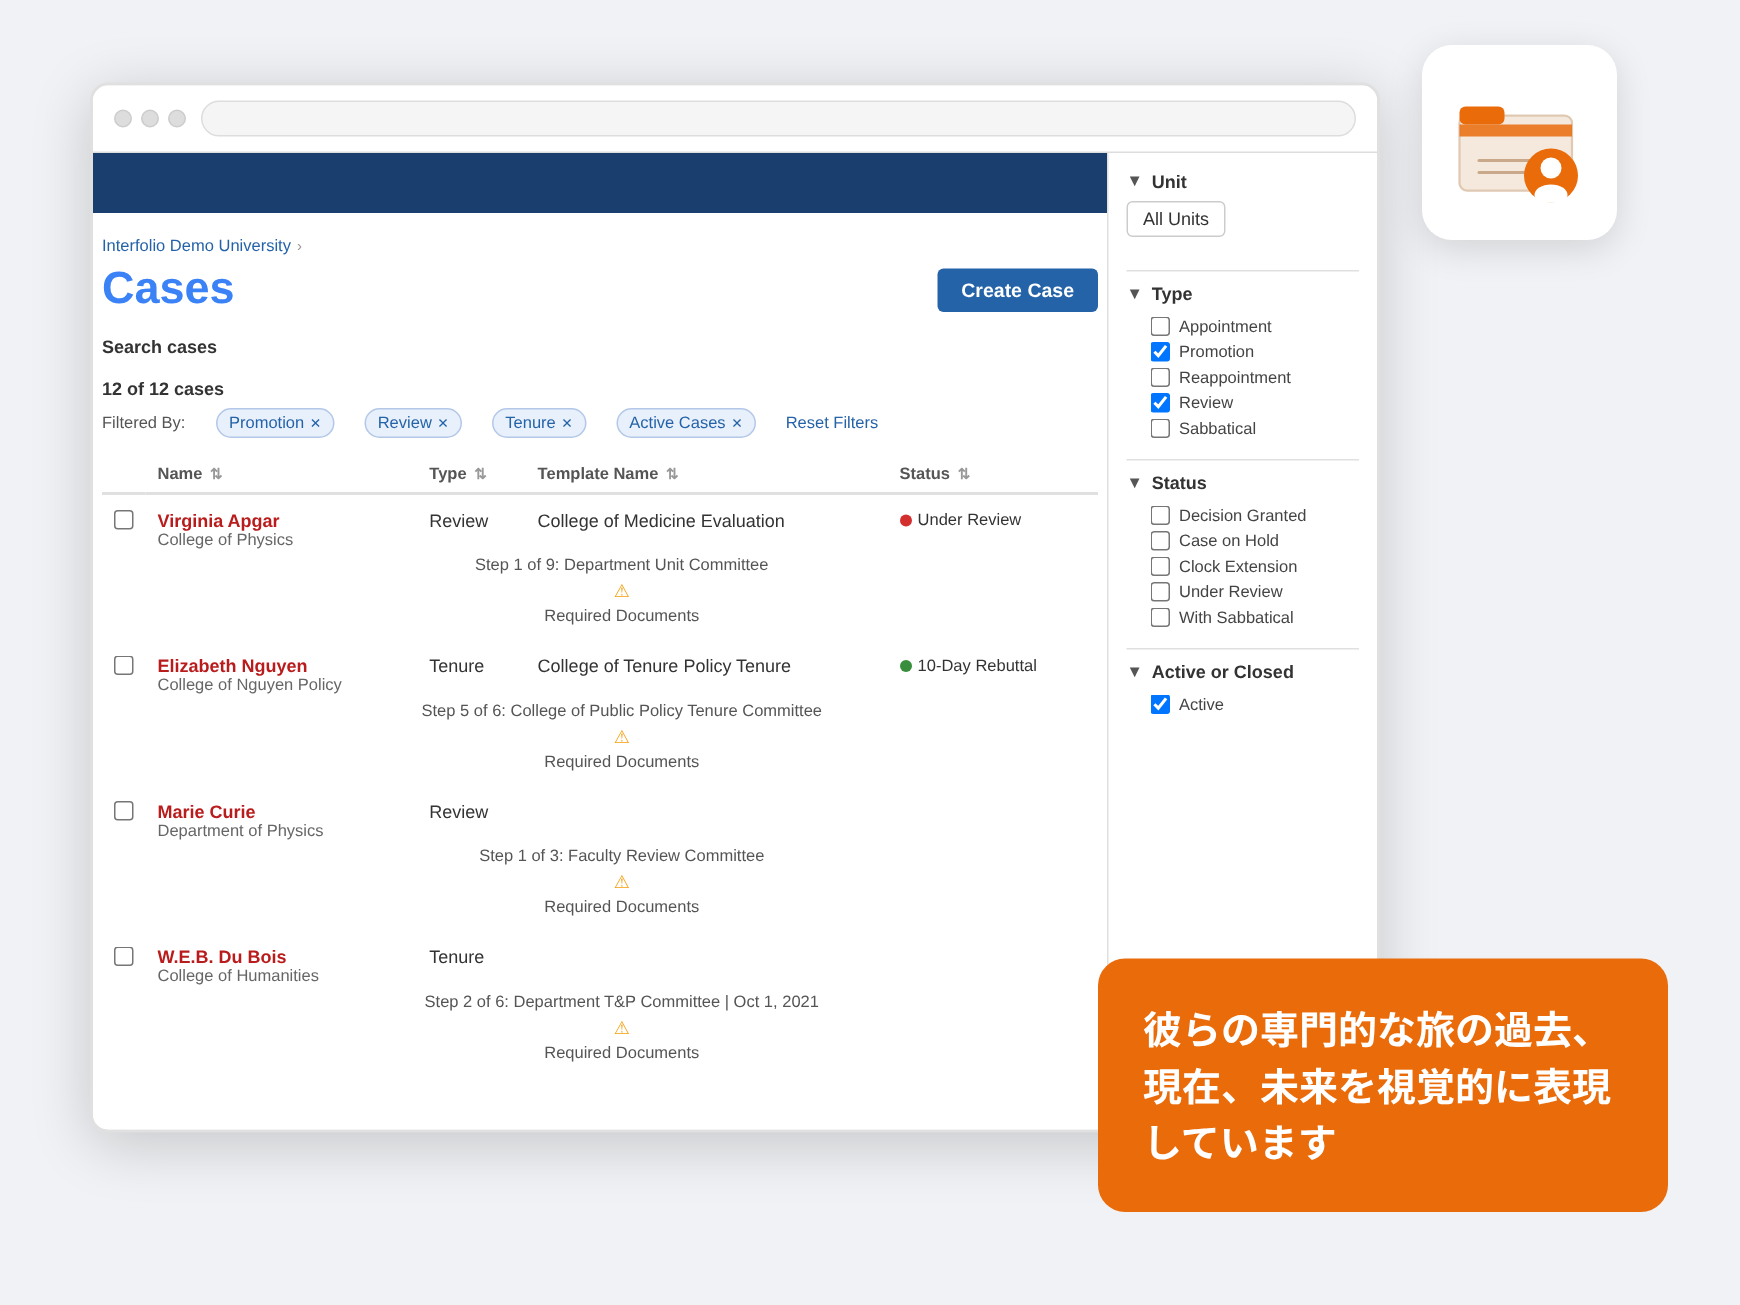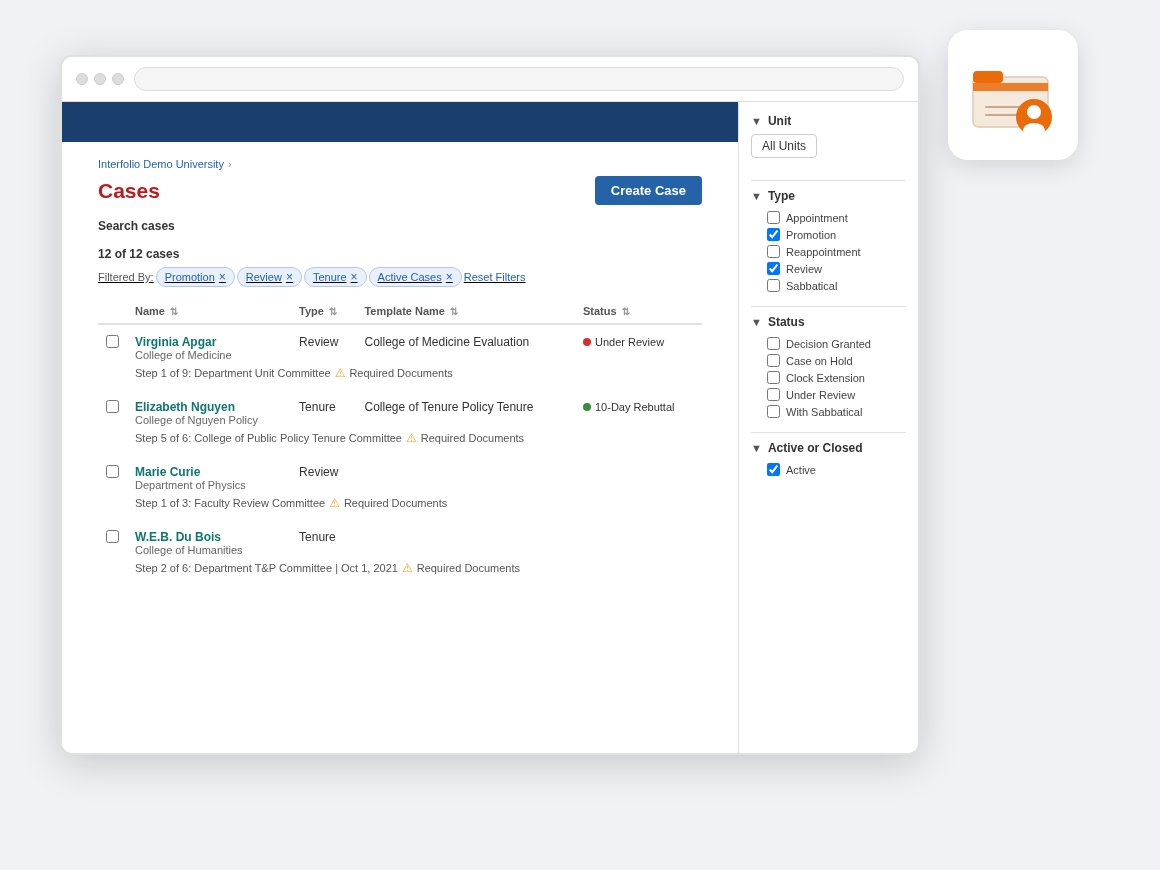--- a/index.html
+++ b/index.html
@@ -82,21 +82,21 @@
 
     
     .top-nav {
       background: #1a3f6f;
       height: 40px;
       width: 100%;
     }
 
     
     .page-content {
-      padding: 16px 36px;
+      padding: 16px 6px;
     }
 
     .breadcrumb {
       font-size: 11px;
       color: #2563a8;
       margin-bottom: 6px;
       display: flex;
       align-items: center;
       gap: 4px;
     }
@@ -107,23 +107,23 @@
     }
 
     .page-header {
       display: flex;
       align-items: center;
       justify-content: space-between;
       margin-bottom: 14px;
     }
 
     .page-title {
-      font-size: 21px;
+      font-size: 30px;
       font-weight: 700;
-      color: #b91c1c;
+      color: #3b82f6;
     }
 
     .create-case-btn {
       background: #2563a8;
       color: #fff;
       border: none;
       border-radius: 4px;
       padding: 7px 16px;
       font-size: 13px;
       font-weight: 600;
@@ -187,24 +187,23 @@
     .results-count {
       font-size: 12px;
       color: #333;
       font-weight: 600;
       margin-bottom: 6px;
     }
 
     .filter-tags {
       display: flex;
       align-items: center;
-      gap: 2px;
+      gap: 20px;
       margin-bottom: 12px;
       flex-wrap: wrap;
-      text-decoration: underline;
     }
 
     .filter-label {
       font-size: 11px;
       color: #555;
     }
 
     .tag {
       background: #e8f0fb;
       border: 1px solid #b3c8e8;
@@ -263,21 +262,21 @@
     .case-main-row td {
       padding-top: 10px;
     }
 
     .case-step-row td {
       padding-bottom: 10px;
       padding-top: 0;
     }
 
     .candidate-name {
-      color: #0f766e;
+      color: #b91c1c;
       font-weight: 600;
       font-size: 12px;
       cursor: pointer;
     }
 
     .candidate-unit {
       color: #666;
       font-size: 11px;
     }
 
@@ -308,20 +307,21 @@
 
     .status-dot.under-review { background: #d32f2f; }
     .status-dot.rebuttal { background: #388e3c; }
 
     .step-info {
       font-size: 11px;
       color: #555;
       display: flex;
       align-items: center;
       gap: 4px;
+      flex-direction: column;
     }
 
     .warning-icon {
       color: #f59e0b;
       font-size: 12px;
     }
 
     .checkbox-cell {
       width: 20px;
     }
@@ -516,21 +516,21 @@
                   <span class="sort-arrows">⇅</span>
                 </th>
               </tr>
             </thead>
             <tbody>
 
               <tr class="case-main-row">
                 <td class="checkbox-cell"><input type="checkbox" style=""></td>
                 <td>
                   <div class="candidate-name">Virginia Apgar</div>
-                  <div class="candidate-unit">College of Medicine</div>
+                  <div class="candidate-unit">College of Physics</div>
                 </td>
                 <td><span class="case-type">Review</span></td>
                 <td><span class="template-name">College of Medicine Evaluation</span></td>
                 <td>
                   <span class="status-badge">
                     <span class="status-dot under-review"></span>
                     <span>Under Review</span>
                   </span>
                 </td>
               </tr>
@@ -713,14 +713,17 @@
       <line x1="18" y1="52" x2="62" y2="52" stroke="#c9a98a" stroke-width="2" stroke-linecap="round"></line>
       <line x1="18" y1="60" x2="50" y2="60" stroke="#c9a98a" stroke-width="2" stroke-linecap="round"></line>
 
       <circle cx="66" cy="62" r="18" fill="#e96b0a"></circle>
 
       <circle cx="66" cy="57" r="7" fill="white"></circle>
       <ellipse cx="66" cy="75" rx="11" ry="7" fill="white"></ellipse>
     </svg>
   </div>
 
+  <div class="speech-bubble">
+    <p class="speech-bubble-text">彼らの専門的な旅の過去、現在、未来を視覚的に表現しています</p>
+  </div>
 
 </div>
 
 </body></html>

